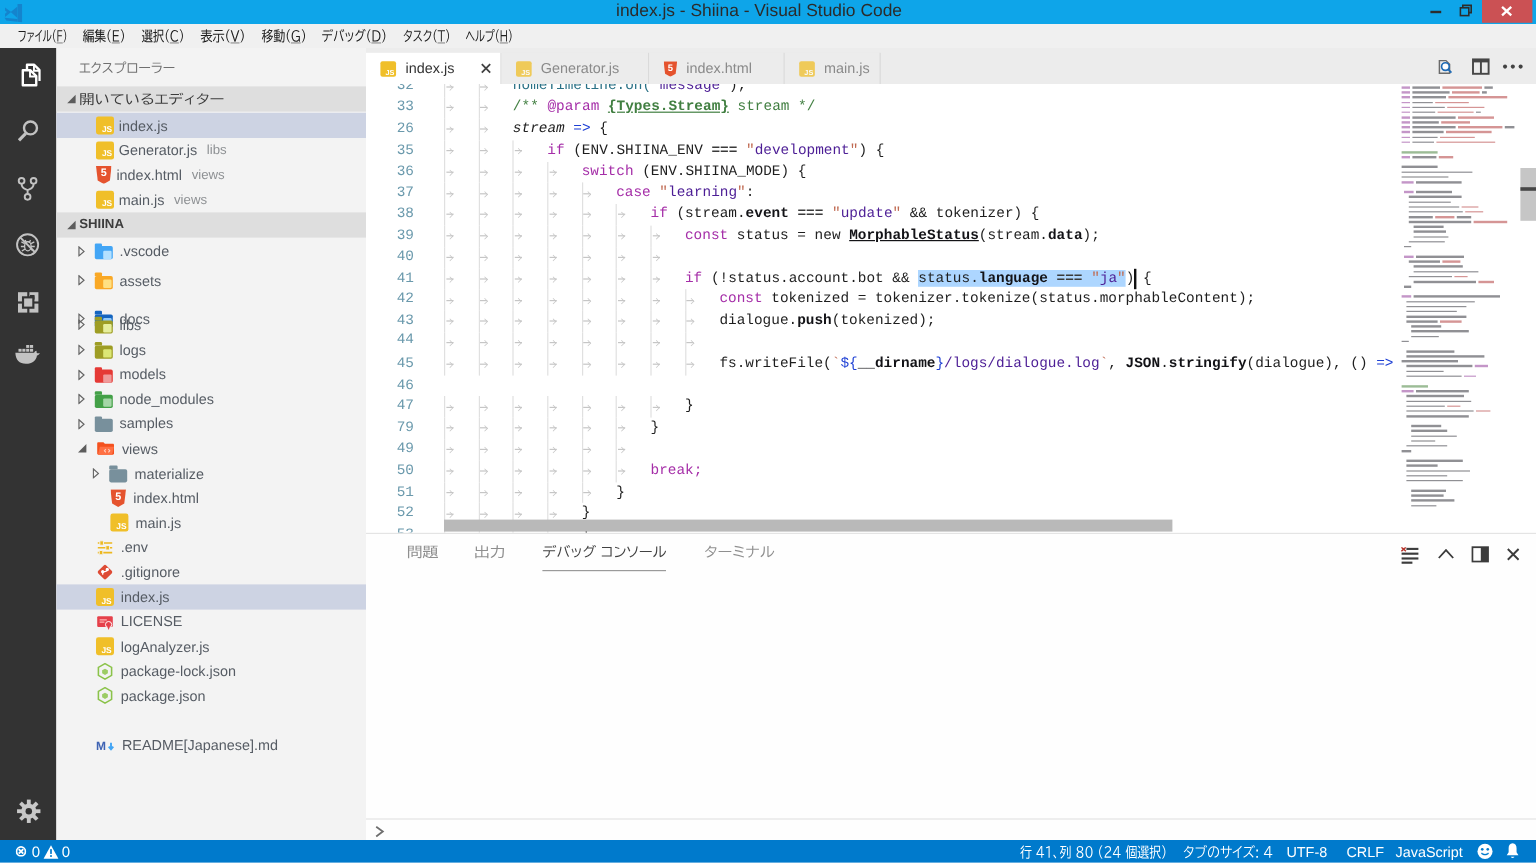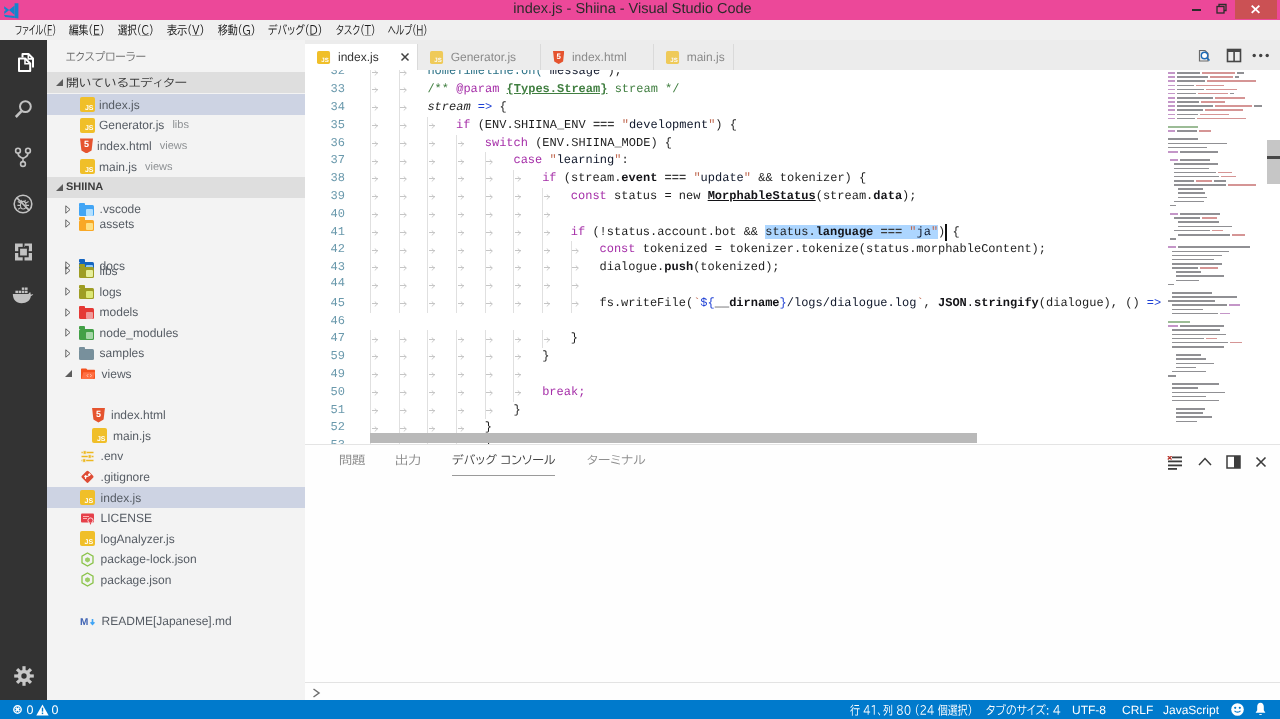--- a/index.html
+++ b/index.html
@@ -1,18 +1,18 @@
 <!DOCTYPE html>
 <html><head><meta charset="utf-8"><style>
 *{margin:0;padding:0;box-sizing:border-box}
 html,body{width:1280px;height:719px;overflow:hidden;font-family:"Liberation Sans",sans-serif;background:#fff;text-rendering:geometricPrecision}
 .abs{position:absolute}
 #root{position:relative;width:1280px;height:719px}
 
-#titlebar{position:absolute;left:0;top:0;width:1280px;height:20px;background:#ec4899}
+#titlebar{position:absolute;left:0;top:0;width:1280px;height:20px;background:#0ea5e9}
 #title{position:absolute;top:1px;left:0;width:1265px;text-align:center;font-size:14.5px;color:#2b2b2b}
 #closebtn{position:absolute;left:1234.5px;top:0;width:42.5px;height:19px;background:#cb5154}
 
 #menubar{position:absolute;left:0;top:20px;width:1280px;height:20px;background:#f0f0f0}
 .mitem{position:absolute;top:4px}
 
 #actbar{position:absolute;left:0;top:40px;width:47px;height:660px;background:#333333}
 
 #sidebar{position:absolute;left:47px;top:40px;width:258px;height:660px;background:#f3f3f3}
 .shead{position:absolute;left:0;width:258px;height:21px;background:#dedede;display:flex;align-items:center}
@@ -35,21 +35,21 @@
 .tab{position:absolute;top:4px;height:26px;display:flex;align-items:center;font-size:12px;color:#8a8a8a;border-right:1px solid #dadada;background:#ececec;padding-left:12px}
 .tab.active{background:#fff;color:#333}
 .tab .ticon{margin-right:6px;transform:scale(.87);transform-origin:left center}
 #editor{position:absolute;left:305px;top:70px;width:975px;height:374px;background:#fff;overflow:hidden}
 .cline{position:absolute;left:65px;height:17.8px;line-height:17.8px;font-family:"Liberation Mono",monospace;font-size:12px;color:#1e1e1e;white-space:pre}
 .lnum{position:absolute;left:0px;width:40px;text-align:right;height:17.8px;line-height:17.8px;font-family:"Liberation Mono",monospace;font-size:12px;color:#6a99ac}
 .t{display:inline-block;width:28.7px;height:17.8px;position:relative;vertical-align:top}
 .t:before{content:"";position:absolute;left:0;top:0;width:1px;height:17.8px;background:#e0e0e0}
 .t i{position:absolute;left:1.5px;top:8.2px;width:6px;height:1px;background:#c6c6c6}
 .t i:after{content:"";position:absolute;right:-0.5px;top:-2px;width:5px;height:5px;border:solid #c6c6c6;border-width:0 1px 1px 0;transform:rotate(-45deg) scale(.62)}
-.k{color:#a52ea8}.s{color:#0f172a}.sq{color:#c06a52}.c{color:#417f41}.kd{color:#a52ea8}
+.k{color:#a52ea8}.s{color:#4c1d95}.sq{color:#c06a52}.c{color:#417f41}.kd{color:#a52ea8}
 .dl{color:#417f41;font-weight:bold;text-decoration:underline}.b{color:#131317;font-weight:bold}
 .cls{color:#131317;font-weight:bold;text-decoration:underline}
 .ar{color:#1d3fd4}.nk{color:#222}.it{font-style:italic;color:#222}.eq{color:#3a3a3a;font-weight:bold}.tl{color:#2a7186}
 .sel{background:#add6ff}
 #hscroll{position:absolute;left:65px;top:363px;height:10px;background:#b9b9b9;width:607px}
 #minimap{position:absolute;left:1164px;top:70px;width:103px;height:374px;background:#fff;overflow:hidden}
 #vscroll{position:absolute;left:1266.5px;top:140px;width:13.5px;height:43.5px;background:#c6c6c6}
 .mrow{position:absolute;height:1.7px}
 .mseg{position:absolute;height:1.7px;opacity:.66}
 
@@ -275,21 +275,21 @@
 <div class="row" style="top:158.6px">
         <span style="width:17.6px;flex:none"></span>
         <svg width="6" height="9" viewBox="0 0 6 9" style="flex:none">
           <path d="M0.8 0.8 L5 4.5 L0.8 8.2 Z" fill="none" stroke="#646464" stroke-width="1"></path>
         </svg>
         <span style="width:8px;flex:none"></span>
         <span class="fold" style="background:#42a5f5;--b:#b3e0ff"></span>
         <span style="width:6px;flex:none"></span>
         <span class="lbl">.vscode</span>
       </div>
-<div class="row" style="top:173px">
+<div class="row" style="top:183px">
         <span style="width:17.6px;flex:none"></span>
         <svg width="6" height="9" viewBox="0 0 6 9" style="flex:none">
           <path d="M0.8 0.8 L5 4.5 L0.8 8.2 Z" fill="none" stroke="#646464" stroke-width="1"></path>
         </svg>
         <span style="width:8px;flex:none"></span>
         <span class="fold" style="background:#f9a825;--b:#ffe082"></span>
         <span style="width:6px;flex:none"></span>
         <span class="lbl">assets</span>
       </div>
 <div class="row" style="top:215px">
@@ -356,20 +356,30 @@
         <span style="width:17.6px;flex:none"></span>
         <span class="twist-open" style="flex:none"></span>
         <span style="width:8px;flex:none"></span>
         <svg width="16" height="15" viewBox="0 0 16 15" style="flex:none">
           <path d="M1 3.5 C1 2.9 1.4 2.5 2 2.5 H6.2 L7.4 3.8 H14 C14.6 3.8 15 4.2 15 4.8 V12 C15 12.6 14.6 13 14 13 H2 C1.4 13 1 12.6 1 12 Z" fill="#f4511e"></path>
           <path d="M3.2 6.2 H15 L13.4 13 H1.6 Z" fill="#ff7043"></path>
           <path d="M8.2 8.2 L7 9.6 L8.2 11 M10.3 8.2 L11.5 9.6 L10.3 11" stroke="#ffccbc" stroke-width="0.9" fill="none"></path>
         </svg>
         <span style="width:6px;flex:none"></span>
         <span class="lbl">views</span>
+      </div>
+<div class="row" style="top:344.0px">
+        <span style="width:30.0px;flex:none"></span>
+        <svg width="6" height="9" viewBox="0 0 6 9" style="flex:none">
+          <path d="M0.8 0.8 L5 4.5 L0.8 8.2 Z" fill="none" stroke="#646464" stroke-width="1"></path>
+        </svg>
+        <span style="width:8px;flex:none"></span>
+        <span class="fold" style="background:#78909c;"></span>
+        <span style="width:6px;flex:none"></span>
+        <span class="lbl">materialize</span>
       </div>
 <div class="row" style="top:364.6px">
         <span style="width:40.0px;flex:none"></span>
         <span style="width:5px;flex:none"></span>
         <span class="fhtml">
           <i>5</i>
         </span>
         <span style="width:6px;flex:none"></span>
         <span class="lbl">index.html</span>
       </div>
@@ -517,21 +527,21 @@
         <circle cx="2.2" cy="2.5" r="1.7" fill="#424242"></circle>
         <circle cx="8.7" cy="2.5" r="1.7" fill="#424242"></circle>
         <circle cx="15.2" cy="2.5" r="1.7" fill="#424242"></circle>
       </svg>
 </div>
 <div id="editor">
 <div class="lnum" style="top:-6.6px">32</div>
 <div class="cline" style="top:-6.6px"><span class="t"><i></i></span><span class="t"><i></i></span><span class="tl">homeTimeline.on(</span><span class="sq">"</span><span class="s">message</span><span class="sq">"</span>);</div>
 <div class="lnum" style="top:11.2px">33</div>
 <div class="cline" style="top:11.2px"><span class="t"><i></i></span><span class="t"><i></i></span><span class="c">/** </span><span class="kd">@param</span><span class="c"> </span><span class="dl">{Types.Stream}</span><span class="c"> stream </span><span class="c">*/</span></div>
-<div class="lnum" style="top:29.0px">34</div>
+<div class="lnum" style="top:29.0px">26</div>
 <div class="cline" style="top:29.0px"><span class="t"><i></i></span><span class="t"><i></i></span><span class="it">stream</span> <span class="ar">=&gt;</span> {</div>
 <div class="lnum" style="top:46.8px">35</div>
 <div class="cline" style="top:46.8px"><span class="t"><i></i></span><span class="t"><i></i></span><span class="t"><i></i></span><span class="k">if</span> (ENV.SHIINA_ENV <span class="eq">===</span> <span class="sq">"</span><span class="s">development</span><span class="sq">"</span>) {</div>
 <div class="lnum" style="top:64.6px">36</div>
 <div class="cline" style="top:64.6px"><span class="t"><i></i></span><span class="t"><i></i></span><span class="t"><i></i></span><span class="t"><i></i></span><span class="k">switch</span> (ENV.SHIINA_MODE) {</div>
 <div class="lnum" style="top:82.4px">37</div>
 <div class="cline" style="top:82.4px"><span class="t"><i></i></span><span class="t"><i></i></span><span class="t"><i></i></span><span class="t"><i></i></span><span class="t"><i></i></span><span class="k">case </span><span class="sq">"</span><span class="s">learning</span><span class="sq">"</span>:</div>
 <div class="lnum" style="top:100.2px">38</div>
 <div class="cline" style="top:100.2px"><span class="t"><i></i></span><span class="t"><i></i></span><span class="t"><i></i></span><span class="t"><i></i></span><span class="t"><i></i></span><span class="t"><i></i></span><span class="k">if</span> (stream.<span class="b">event</span> <span class="eq">===</span> <span class="sq">"</span><span class="s">update</span><span class="sq">"</span> &amp;&amp; tokenizer) {</div>
 <div class="lnum" style="top:118.0px">39</div>
@@ -545,21 +555,21 @@
 <div class="cline" style="top:171.4px"><span class="t"><i></i></span><span class="t"><i></i></span><span class="t"><i></i></span><span class="t"><i></i></span><span class="t"><i></i></span><span class="t"><i></i></span><span class="t"><i></i></span><span class="t"><i></i></span><span class="k">const</span> tokenized = tokenizer.tokenize(status.morphableContent);</div>
 <div class="lnum" style="top:189.2px">43</div>
 <div class="cline" style="top:189.2px"><span class="t"><i></i></span><span class="t"><i></i></span><span class="t"><i></i></span><span class="t"><i></i></span><span class="t"><i></i></span><span class="t"><i></i></span><span class="t"><i></i></span><span class="t"><i></i></span>dialogue.<span class="b">push</span>(tokenized);</div>
 <div class="lnum" style="top:205px">44</div>
 <div class="cline" style="top:207.0px"><span class="t"><i></i></span><span class="t"><i></i></span><span class="t"><i></i></span><span class="t"><i></i></span><span class="t"><i></i></span><span class="t"><i></i></span><span class="t"><i></i></span><span class="t"><i></i></span></div>
 <div class="lnum" style="top:224.8px">45</div>
 <div class="cline" style="top:224.8px"><span class="t"><i></i></span><span class="t"><i></i></span><span class="t"><i></i></span><span class="t"><i></i></span><span class="t"><i></i></span><span class="t"><i></i></span><span class="t"><i></i></span><span class="t"><i></i></span>fs.writeFile(<span class="sq">`</span><span class="ar">${</span><span class="b">__dirname</span><span class="ar">}</span><span class="s">/logs/dialogue.log</span><span class="sq">`</span>, <span class="b">JSON</span>.<span class="b">stringify</span>(dialogue), () <span class="ar">=&gt;</span></div>
 <div class="lnum" style="top:242.6px">46</div>
 <div class="lnum" style="top:260.4px">47</div>
 <div class="cline" style="top:260.4px"><span class="t"><i></i></span><span class="t"><i></i></span><span class="t"><i></i></span><span class="t"><i></i></span><span class="t"><i></i></span><span class="t"><i></i></span><span class="t"><i></i></span>}</div>
-<div class="lnum" style="top:278.2px">59</div>
+<div class="lnum" style="top:278.2px">79</div>
 <div class="cline" style="top:278.2px"><span class="t"><i></i></span><span class="t"><i></i></span><span class="t"><i></i></span><span class="t"><i></i></span><span class="t"><i></i></span><span class="t"><i></i></span>}</div>
 <div class="lnum" style="top:296.0px">49</div>
 <div class="cline" style="top:296.0px"><span class="t"><i></i></span><span class="t"><i></i></span><span class="t"><i></i></span><span class="t"><i></i></span><span class="t"><i></i></span><span class="t"><i></i></span></div>
 <div class="lnum" style="top:313.8px">50</div>
 <div class="cline" style="top:313.8px"><span class="t"><i></i></span><span class="t"><i></i></span><span class="t"><i></i></span><span class="t"><i></i></span><span class="t"><i></i></span><span class="t"><i></i></span><span class="k">break;</span></div>
 <div class="lnum" style="top:331.6px">51</div>
 <div class="cline" style="top:331.6px"><span class="t"><i></i></span><span class="t"><i></i></span><span class="t"><i></i></span><span class="t"><i></i></span><span class="t"><i></i></span>}</div>
 <div class="lnum" style="top:349.4px">52</div>
 <div class="cline" style="top:349.4px"><span class="t"><i></i></span><span class="t"><i></i></span><span class="t"><i></i></span><span class="t"><i></i></span>}</div>
 <div class="lnum" style="top:367.2px">53</div>

